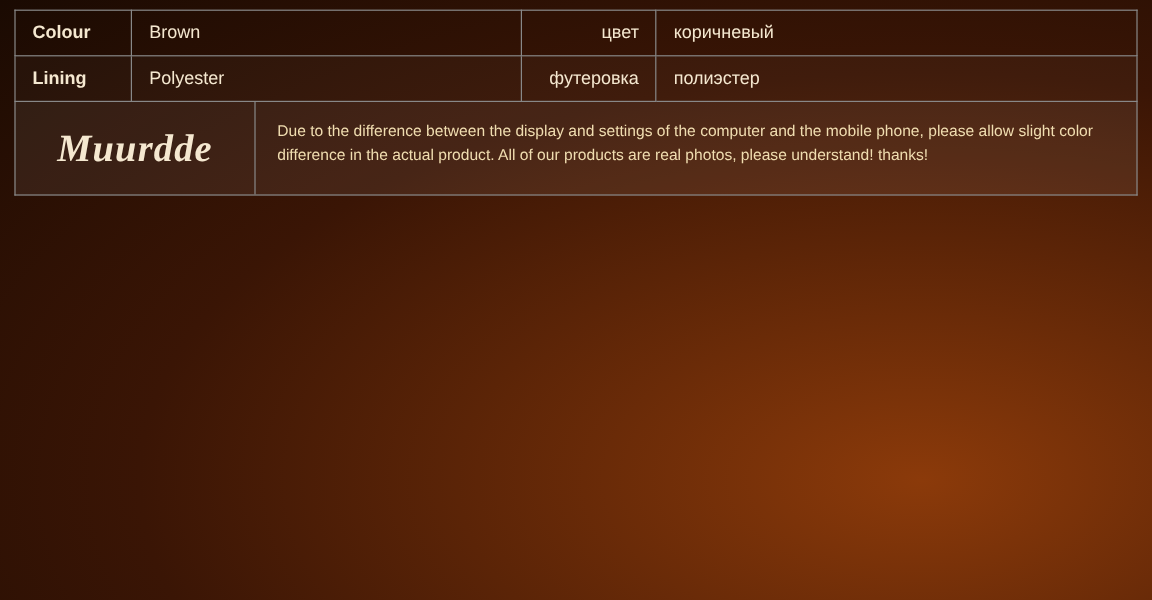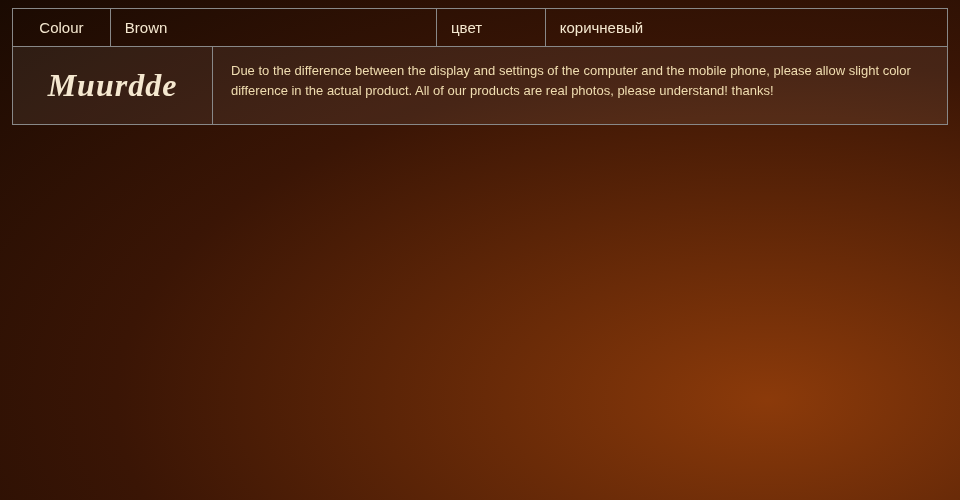--- a/index.html
+++ b/index.html
@@ -44,37 +44,36 @@
     .product-table td {
       border: 1px solid #888;
       padding: 10px 14px;
       vertical-align: middle;
       color: #f5e8d0;
       font-size: 15px;
     }
 
     .col-label-en {
       width: 90px;
-      text-align: center;
-      font-weight: normal;
+      font-weight: bold;
       color: #f5e8d0;
       font-size: 15px;
       background: transparent;
     }
 
     .col-value-en {
       width: 300px;
       background: transparent;
       font-size: 15px;
       color: #f0ddb0;
     }
 
     .col-label-ru {
       width: 100px;
-      text-align: left;
+      text-align: right;
       color: #f5e8d0;
       font-size: 15px;
       background: transparent;
     }
 
     .col-value-ru {
       width: 370px;
       background: transparent;
       font-size: 15px;
       color: #f0ddb0;
@@ -148,20 +147,26 @@
 
   <div class="content-wrapper">
     <table class="product-table">
       <tbody id="table-body">
       <tr>
             <td class="col-label-en">Colour</td>
             <td class="col-value-en">Brown</td>
             <td class="col-label-ru">цвет</td>
             <td class="col-value-ru">коричневый</td>
           </tr>
+          <tr>
+            <td class="col-label-en">Lining</td>
+            <td class="col-value-en">Polyester</td>
+            <td class="col-label-ru">футеровка</td>
+            <td class="col-value-ru">полиэстер</td>
+          </tr>
         </tbody>
     </table>
 
     <div class="bottom-section">
       <div class="logo-section">
         <div class="logo-text">Muurdde</div>
       </div>
       <div class="disclaimer-section">
         <div class="disclaimer-en">Due to the difference between the display and settings of the computer and the mobile phone, please allow slight color difference in the actual product. All of our products are real photos, please understand! thanks!</div>
       </div>

